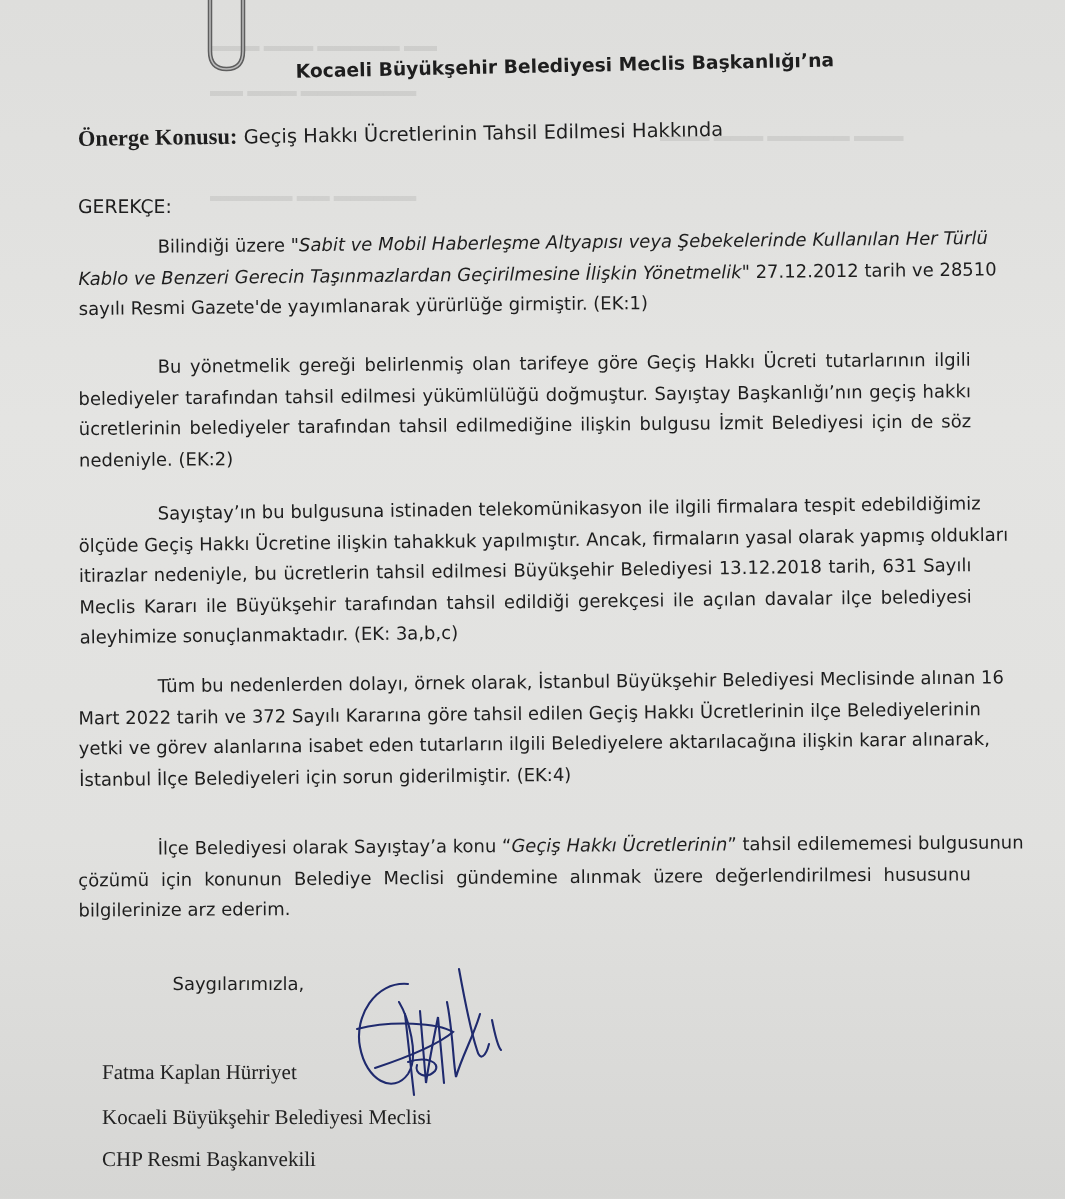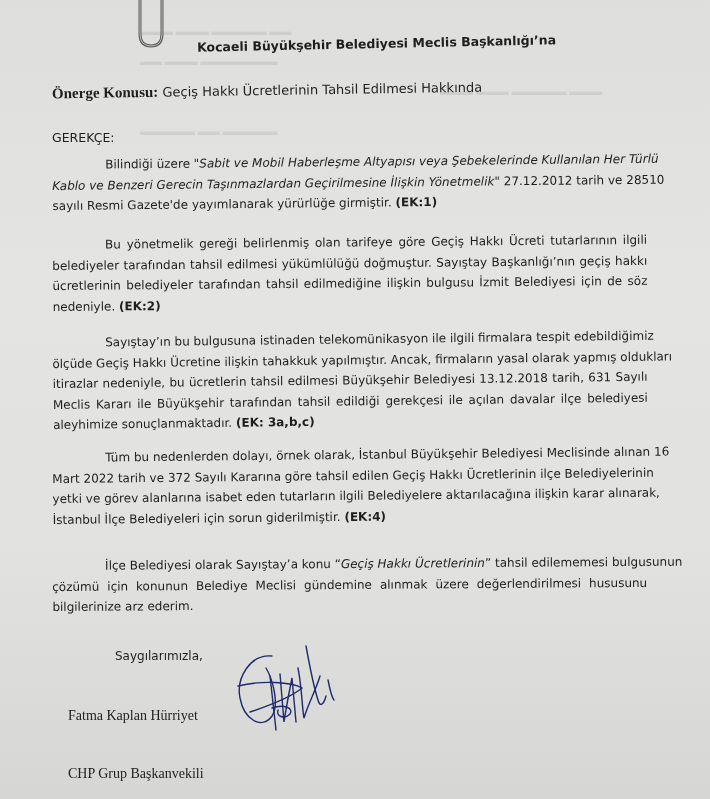--- a/index.html
+++ b/index.html
@@ -80,21 +80,21 @@
       text-align-last: justify;
       text-align: justify;
     }
     .para .line.last {
       text-align-last: left;
     }
     .para .indent {
       padding-left: 53px;
     }
     .para i { font-style: italic; }
-    .para b { font-weight: bold; }
+    .para b { font-weight: normal; }
     .p1 { top: 155px; transform: rotate(-0.6deg); }
     .p2 { top: 235px; transform: rotate(-0.5deg); }
     .p3 { top: 333px; transform: rotate(-0.7deg); }
     .p4 { top: 448px; transform: rotate(-0.6deg); }
     .p5 { top: 556px; transform: rotate(-0.4deg); }
 
     .closing {
       position: absolute;
       left: 115px;
       top: 649px;
@@ -188,14 +188,15 @@
       <path d="M38 38 L44 92"></path>
       <path d="M48 36 L52 84 C54 70 58 50 60 40 L64 84"></path>
       <path d="M66 30 C70 50 70 70 72 80 C76 66 84 52 88 38"></path>
       <path d="M74 8 C78 30 82 50 86 62 C88 70 92 66 94 58"></path>
       <path d="M96 42 C98 52 100 60 102 62"></path>
       <path d="M40 70 C52 66 62 70 58 76 C52 82 44 78 46 72"></path>
     </g>
   </svg>
 
   <div class="sig-line sig-name">Fatma Kaplan Hürriyet</div>
-  <div class="sig-line sig-role">CHP Grup Başkanvekili</div>
+  <div class="sig-line sig-org">Kocaeli Büyükşehir Belediyesi Meclisi</div>
+  <div class="sig-line sig-role">CHP Resmi Başkanvekili</div>
 </div>
 
 </body></html>

